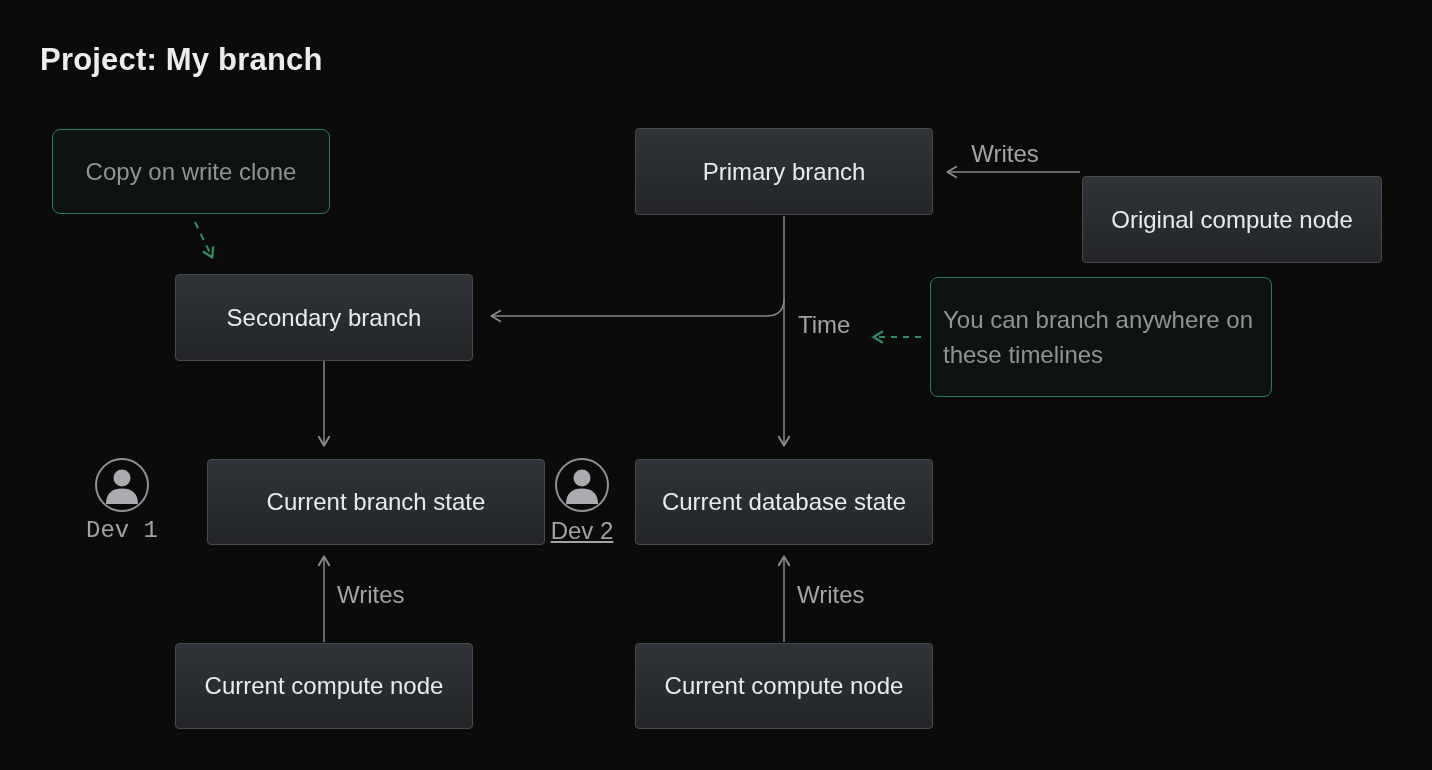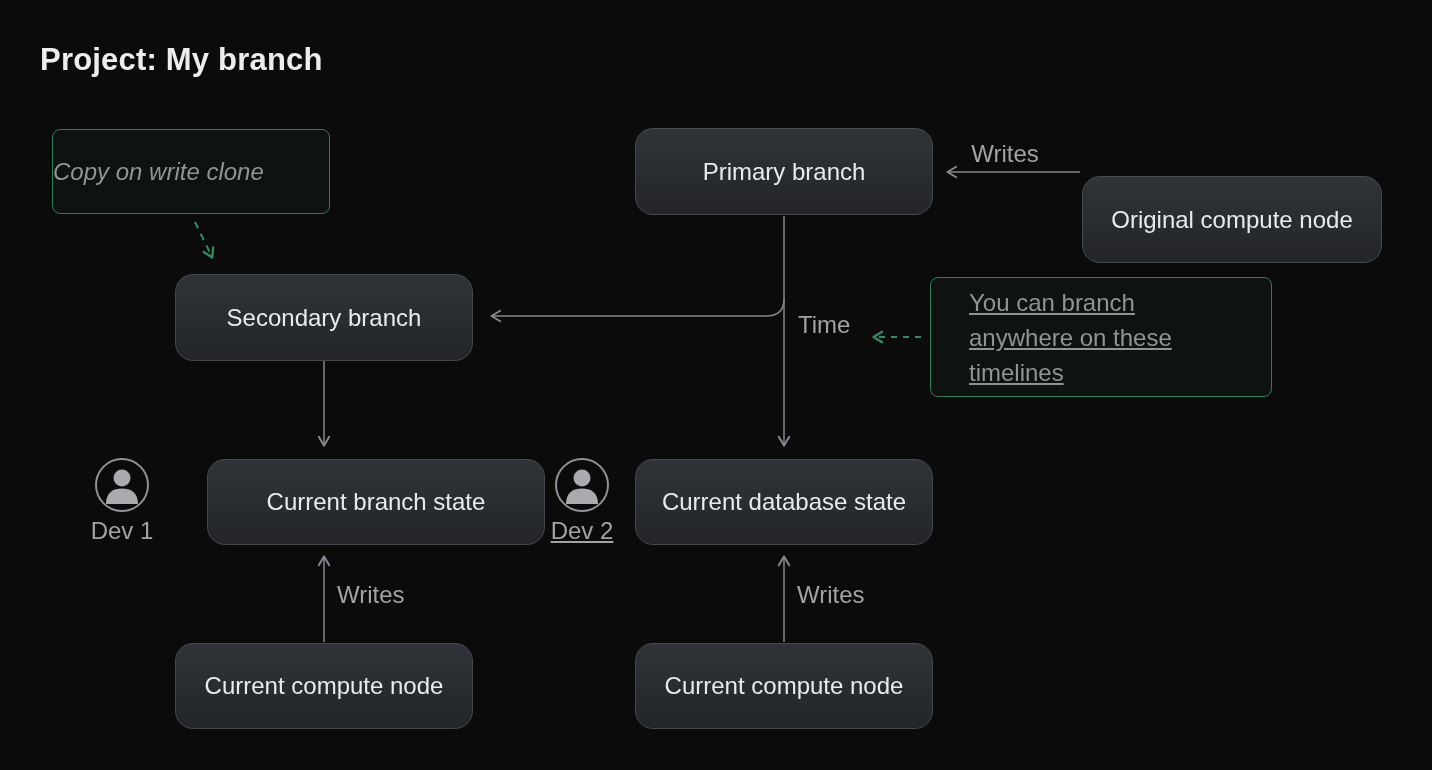--- a/index.html
+++ b/index.html
@@ -16,40 +16,40 @@
     font-size: 31px;
     font-weight: 600;
     letter-spacing: 0.2px;
     color: #ededf0;
   }
   .node {
     position: absolute;
     display: flex;
     align-items: center;
     justify-content: center;
-    border-radius: 18px;
+    border-radius: 4px;
     border: 1px solid #46494e;
     background: linear-gradient(180deg, #303338 0%, #2a2d31 45%, #232528 100%);
     color: #e9eaec;
     font-size: 24px;
     text-align: center;
   }
   .note {
     position: absolute;
     display: flex;
     align-items: center;
     border-radius: 8px;
     border: 1px solid #2e7d59;
     background: #0e1211;
     color: #8f9593;
     font-size: 24px;
     line-height: 35px;
   }
-  .note.centered { text-align: center; font-style: italic; }
-  .note.padded { padding: 0 38px; text-decoration: underline; }
+  .note.centered { justify-content: center; text-align: center; }
+  .note.padded { padding: 0 12px; }
   .float-label {
     position: absolute;
     color: #a3a3a3;
     font-size: 24px;
     white-space: nowrap;
   }
   .centered-text { text-align: center; }
   svg.overlay {
     position: absolute;
     left: 0; top: 0;
@@ -139,21 +139,21 @@
     <clipPath id="devclip1">
         <circle cx="28" cy="28" r="25"></circle>
       </clipPath>
   </defs>
   <circle cx="28" cy="28" r="26" fill="none" stroke="#8f9296" stroke-width="2"></circle>
   <g clip-path="url(#devclip1)">
     <circle cx="28" cy="21" r="8.5" fill="#a9abae"></circle>
     <path d="M12,47 C12,35.5 19,31.5 28,31.5 C37,31.5 44,35.5 44,47 Z" fill="#a9abae"></path>
   </g>
 </svg>
-<div class="float-label centered-text" style="left:62px; top:517px; width:120px;">Dev 1</div>
+<div class="float-label centered-text" style="left:62px; top:517px; width:120px;font-family:Liberation Mono, monospace;">Dev 1</div>
 
 <svg class="dev-icon" style="left:554px; top:457px;" width="56" height="56" viewBox="0 0 56 56">
   <defs>
     <clipPath id="devclip2">
         <circle cx="28" cy="28" r="25"></circle>
       </clipPath>
   </defs>
   <circle cx="28" cy="28" r="26" fill="none" stroke="#8f9296" stroke-width="2"></circle>
   <g clip-path="url(#devclip2)">
     <circle cx="28" cy="21" r="8.5" fill="#a9abae"></circle>

